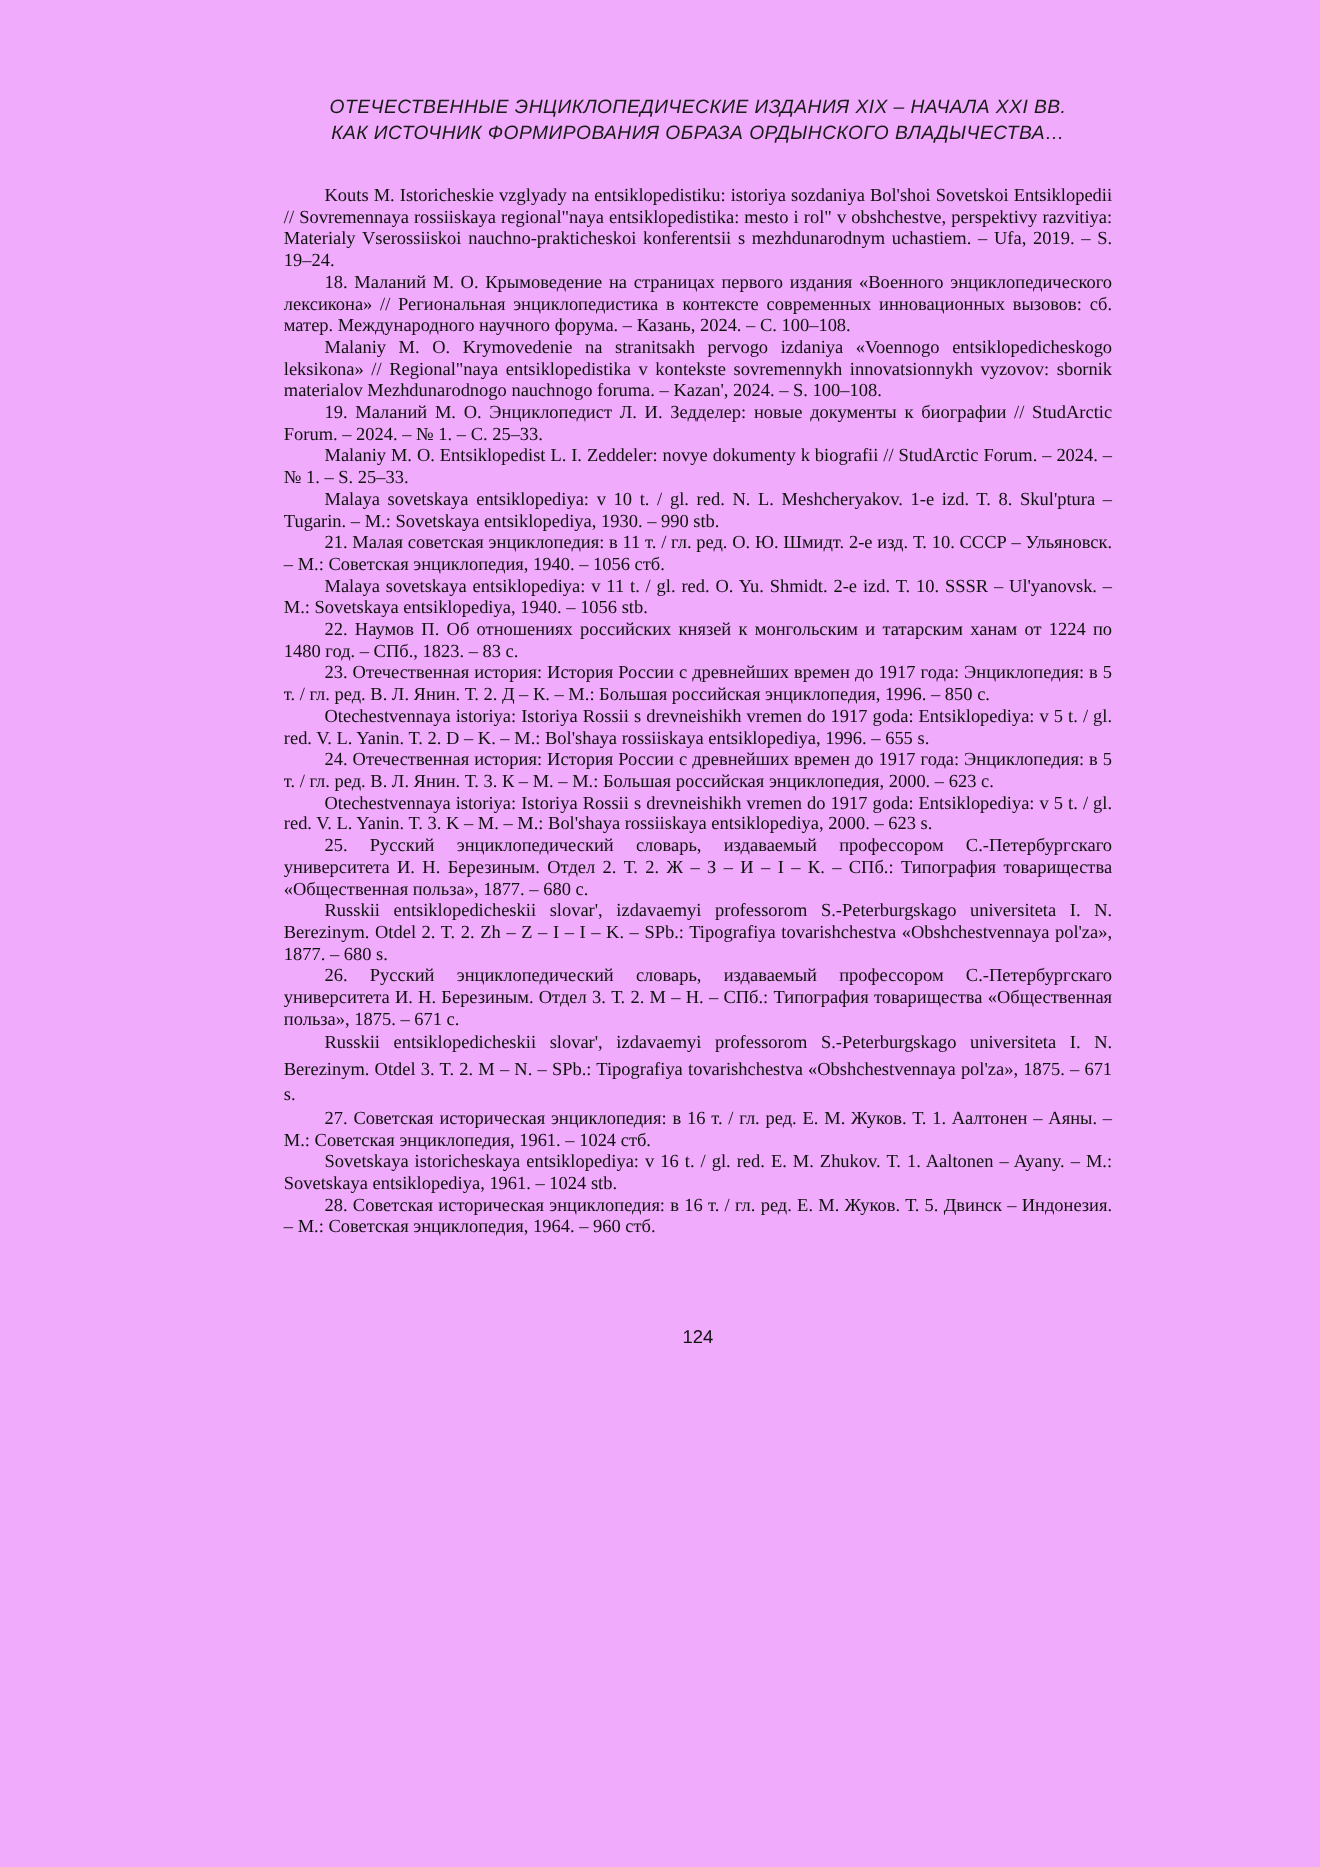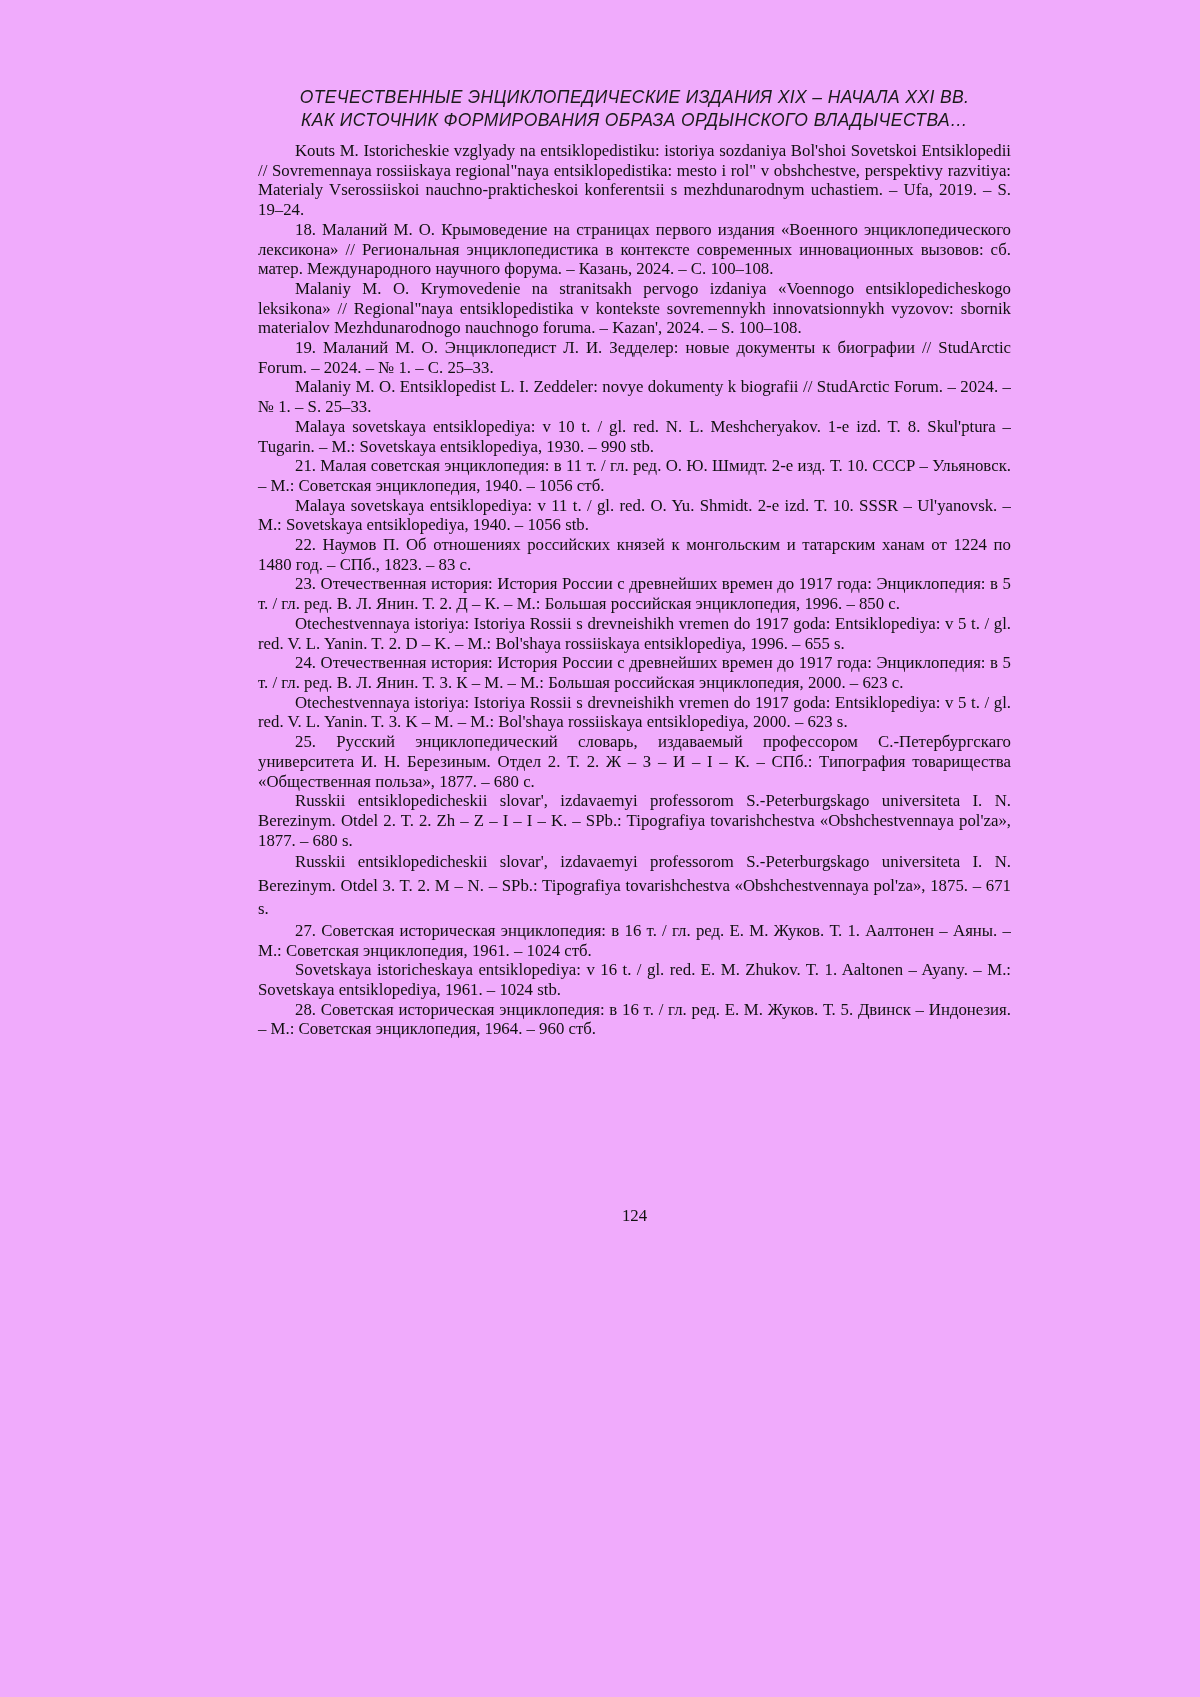--- a/index.html
+++ b/index.html
@@ -25,42 +25,42 @@
     font-family: "Liberation Sans", sans-serif;
     font-style: italic;
     font-weight: 400;
     font-size: 17.5px;
     line-height: 23px;
     letter-spacing: 0.4px;
     color: #1a1a1a;
     white-space: nowrap;
   }
   .body-text {
-    margin-top: 9px;
+    margin-top: 36px;
     font-family: "Liberation Serif", serif;
     font-size: 16.8px;
     line-height: 19.7px;
     color: #111111;
     text-align: justify;
   }
   .body-text p {
     margin: 0;
     padding: 0;
     text-indent: 37px;
   }
   .body-text p.loose {
     line-height: 23.5px;
   }
   .page-number {
     position: absolute;
     left: 258px;
     top: 1206px;
     width: 753px;
     text-align: center;
-    font-family: Liberation Serif, serif;
+    font-family: Liberation Sans, sans-serif;
     font-size: 16.8px;
     color: #111111;
   }
 </style>
 </head>
 <body>
 
 <div class="page">
   <div class="content">
     <div class="running-head">
@@ -76,20 +76,21 @@
       <p>Malaya sovetskaya entsiklopediya: v 10 t. / gl. red. N. L. Meshcheryakov. 1-e izd. T. 8. Skul'ptura – Tugarin. – M.: Sovetskaya entsiklopediya, 1930. – 990 stb.</p>
       <p>21. Малая советская энциклопедия: в 11 т. / гл. ред. О. Ю. Шмидт. 2-е изд. Т. 10. СССР – Ульяновск. – М.: Советская энциклопедия, 1940. – 1056 стб.</p>
       <p>Malaya sovetskaya entsiklopediya: v 11 t. / gl. red. O. Yu. Shmidt. 2-e izd. T. 10. SSSR – Ul'yanovsk. – M.: Sovetskaya entsiklopediya, 1940. – 1056 stb.</p>
       <p>22. Наумов П. Об отношениях российских князей к монгольским и татарским ханам от 1224 по 1480 год. – СПб., 1823. – 83 с.</p>
       <p>23. Отечественная история: История России с древнейших времен до 1917 года: Энциклопедия: в 5 т. / гл. ред. В. Л. Янин. Т. 2. Д – К. – М.: Большая российская энциклопедия, 1996. – 850 с.</p>
       <p>Otechestvennaya istoriya: Istoriya Rossii s drevneishikh vremen do 1917 goda: Entsiklopediya: v 5 t. / gl. red. V. L. Yanin. T. 2. D – K. – M.: Bol'shaya rossiiskaya entsiklopediya, 1996. – 655 s.</p>
       <p>24. Отечественная история: История России с древнейших времен до 1917 года: Энциклопедия: в 5 т. / гл. ред. В. Л. Янин. Т. 3. К – М. – М.: Большая российская энциклопедия, 2000. – 623 с.</p>
       <p>Otechestvennaya istoriya: Istoriya Rossii s drevneishikh vremen do 1917 goda: Entsiklopediya: v 5 t. / gl. red. V. L. Yanin. T. 3. K – M. – M.: Bol'shaya rossiiskaya entsiklopediya, 2000. – 623 s.</p>
       <p>25. Русский энциклопедический словарь, издаваемый профессором С.-Петербургскаго университета И. Н. Березиным. Отдел 2. Т. 2. Ж – З – И – I – К. – СПб.: Типография товарищества «Общественная польза», 1877. – 680 с.</p>
       <p>Russkii entsiklopedicheskii slovar', izdavaemyi professorom S.-Peterburgskago universiteta I. N. Berezinym. Otdel 2. T. 2. Zh – Z – I – I – K. – SPb.: Tipografiya tovarishchestva «Obshchestvennaya pol'za», 1877. – 680 s.</p>
+      <p>26. Русский энциклопедический словарь, издаваемый профессором С.-Петербургскаго университета И. Н. Березиным. Отдел 3. Т. 2. М – Н. – СПб.: Типография товарищества «Общественная польза», 1875. – 671 с.</p>
       <p class="loose">Russkii entsiklopedicheskii slovar', izdavaemyi professorom S.-Peterburgskago universiteta I. N. Berezinym. Otdel 3. T. 2. M – N. – SPb.: Tipografiya tovarishchestva «Obshchestvennaya pol'za», 1875. – 671 s.</p>
       <p>27. Советская историческая энциклопедия: в 16 т. / гл. ред. Е. М. Жуков. Т. 1. Аалтонен – Аяны. – М.: Советская энциклопедия, 1961. – 1024 стб.</p>
       <p>Sovetskaya istoricheskaya entsiklopediya: v 16 t. / gl. red. E. M. Zhukov. T. 1. Aaltonen – Ayany. – M.: Sovetskaya entsiklopediya, 1961. – 1024 stb.</p>
       <p>28. Советская историческая энциклопедия: в 16 т. / гл. ред. Е. М. Жуков. Т. 5. Двинск – Индонезия. – М.: Советская энциклопедия, 1964. – 960 стб.</p>
     </div>
   </div>
   <div class="page-number">124</div>
 </div>
 
 </body></html>

